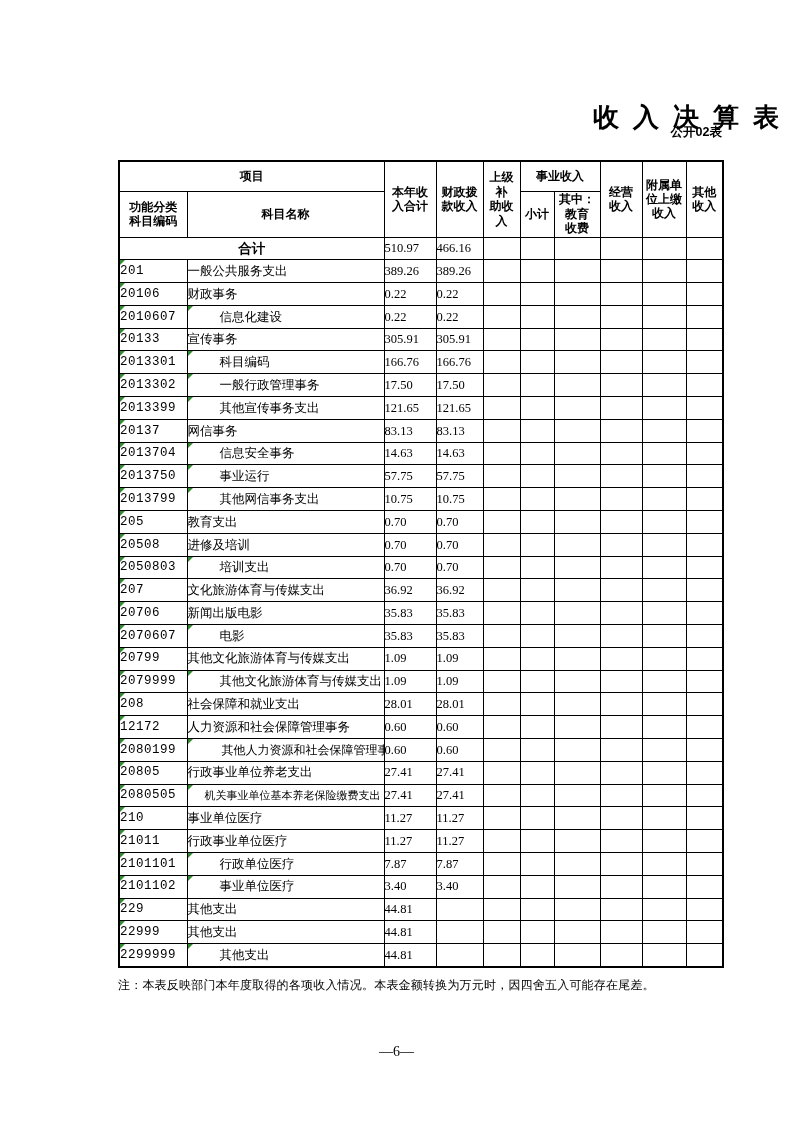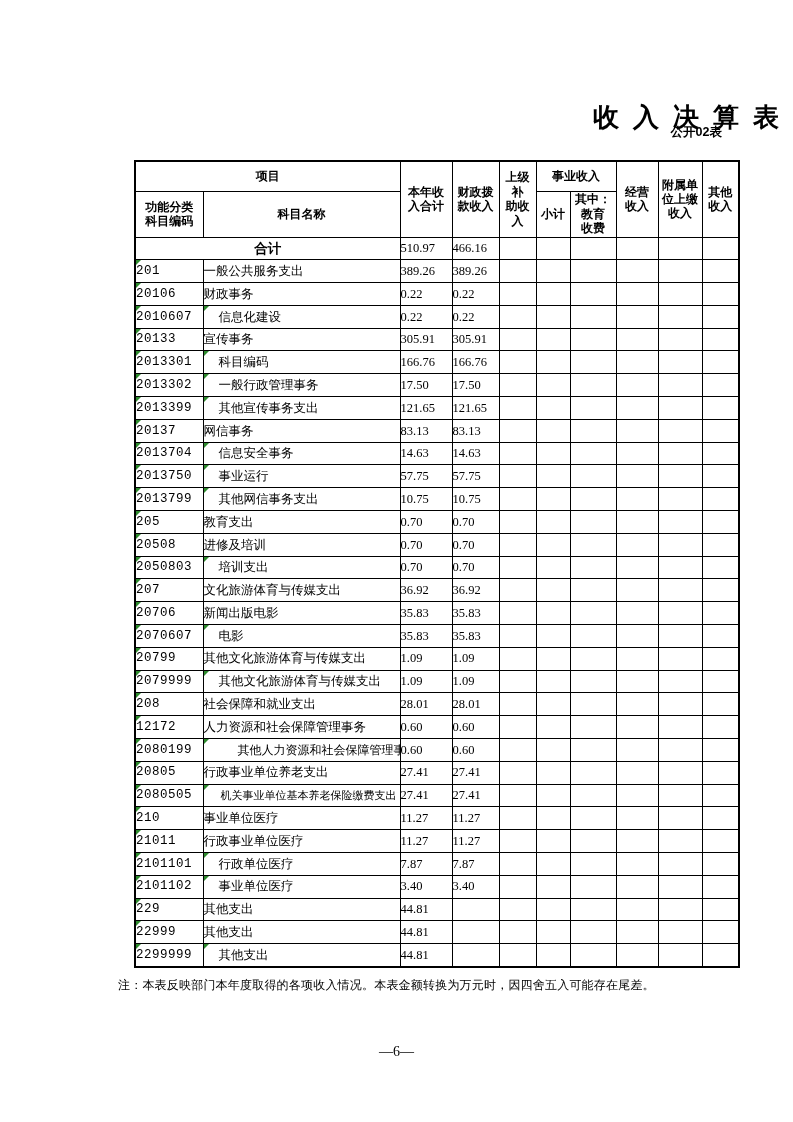--- a/index.html
+++ b/index.html
@@ -29,40 +29,39 @@
     font-weight: 700; font-size: 12.5px;
   }
   .meta-left { margin-left: 25px; border-bottom: 1px solid var(--ink); padding-bottom: 1px; }
   .meta-right { border-bottom: 1px solid var(--ink); padding-bottom: 1px; }
 
   table.fin {
     position: absolute; top: 160px; left: 118px;
     width: 604px; height: 807px;
     border-collapse: collapse; table-layout: fixed;
     border: 2px solid var(--ink);
-    margin-left: 16px;
   }
   table.fin td, table.fin th {
     border: 1px solid var(--ink);
     padding: 0; vertical-align: middle; overflow: hidden;
     position: relative;
   }
   thead th {
     font-family: "Liberation Sans", "DejaVu Sans", sans-serif;
     font-weight: 700; font-size: 12px; line-height: 1.2;
     text-align: center; white-space: pre-line;
     border-bottom-width: 2px;
   }
   thead tr.h1 { height: 30px; }
   thead tr.h2 { height: 46px; }
   tbody tr { height: 22.8px; }
   tbody td { border-top-width: 2px; font-size: 12.5px; line-height: 1; }
   td.code { padding-left: 3px; letter-spacing: 0.5px; font-family: Liberation Mono, monospace; }
   td.name { padding-left: 4px; white-space: nowrap; }
-  td.name.ind { padding-left: 15px; }
+  td.name.ind { padding-left: 32px; }
   td.name.sm { font-size: 12px; padding-left: 34px; }
   td.name.md { font-size: 11px; padding-left: 17px; }
   td.num { padding-left: 3px; }
   td.total-cell {
     text-align: center; font-family: Liberation Sans, sans-serif;
     font-weight: 700; font-size: 13.5px;
   }
   .gt::before {
     content: ""; position: absolute; top: 0; left: 0;
     width: 0; height: 0;

